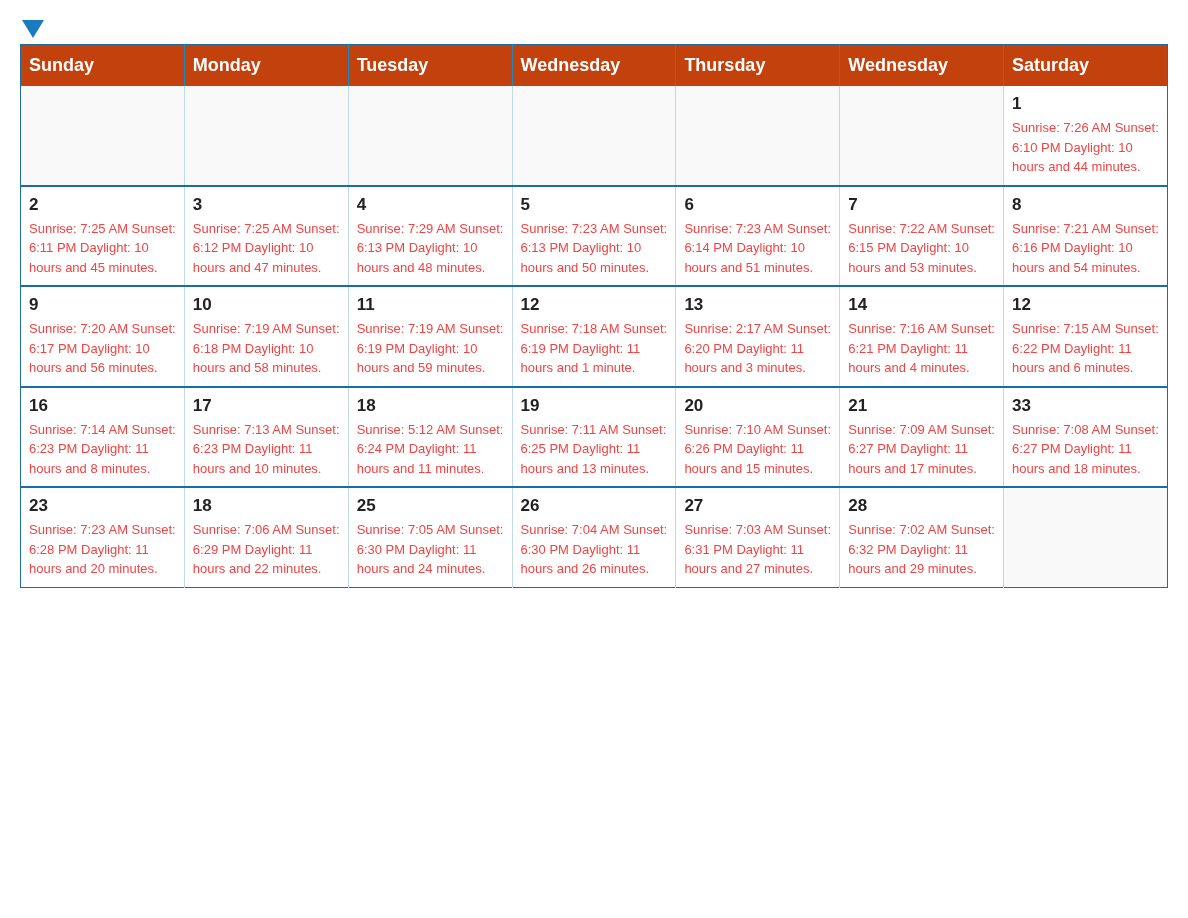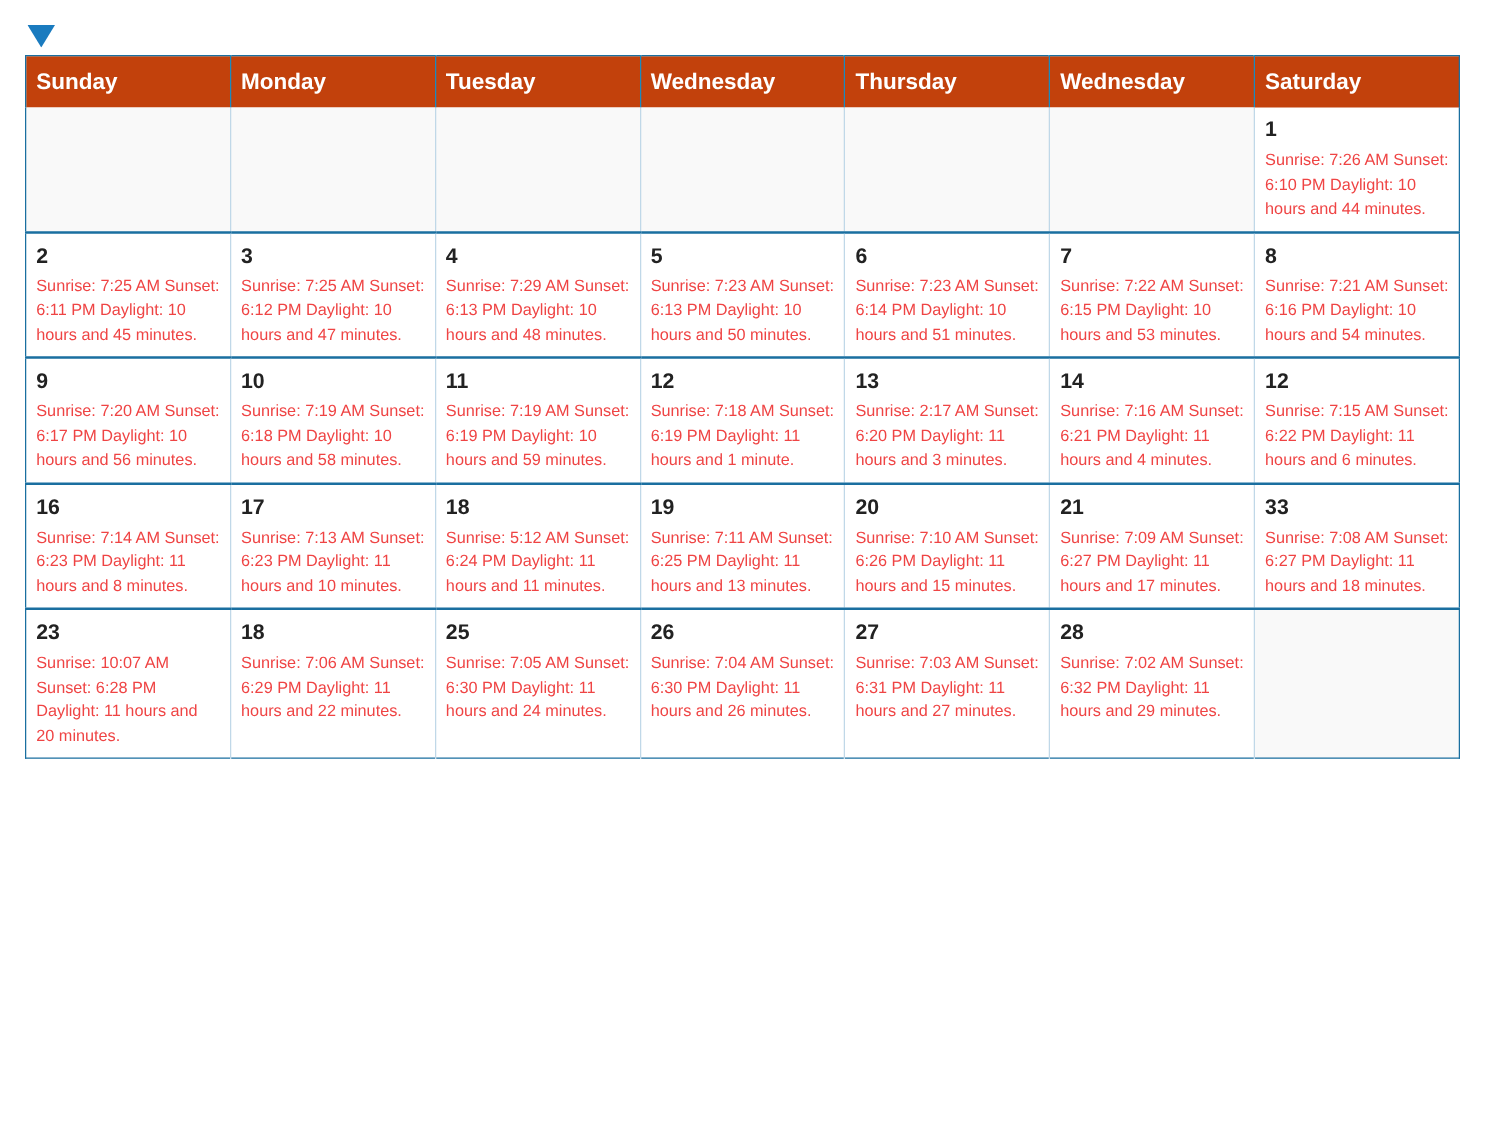--- a/index.html
+++ b/index.html
@@ -269,21 +269,21 @@
         <td>
           <span class="day-num">33</span>
           <div class="day-info">Sunrise: 7:08 AM
 Sunset: 6:27 PM
 Daylight: 11 hours and 18 minutes.</div>
         </td>
       </tr>
       <tr>
         <td>
           <span class="day-num">23</span>
-          <div class="day-info">Sunrise: 10:07 AM
+          <div class="day-info">Sunrise: 7:23 AM
 Sunset: 6:28 PM
 Daylight: 11 hours and 20 minutes.</div>
         </td>
         <td>
           <span class="day-num">18</span>
           <div class="day-info">Sunrise: 7:06 AM
 Sunset: 6:29 PM
 Daylight: 11 hours and 22 minutes.</div>
         </td>
         <td>

